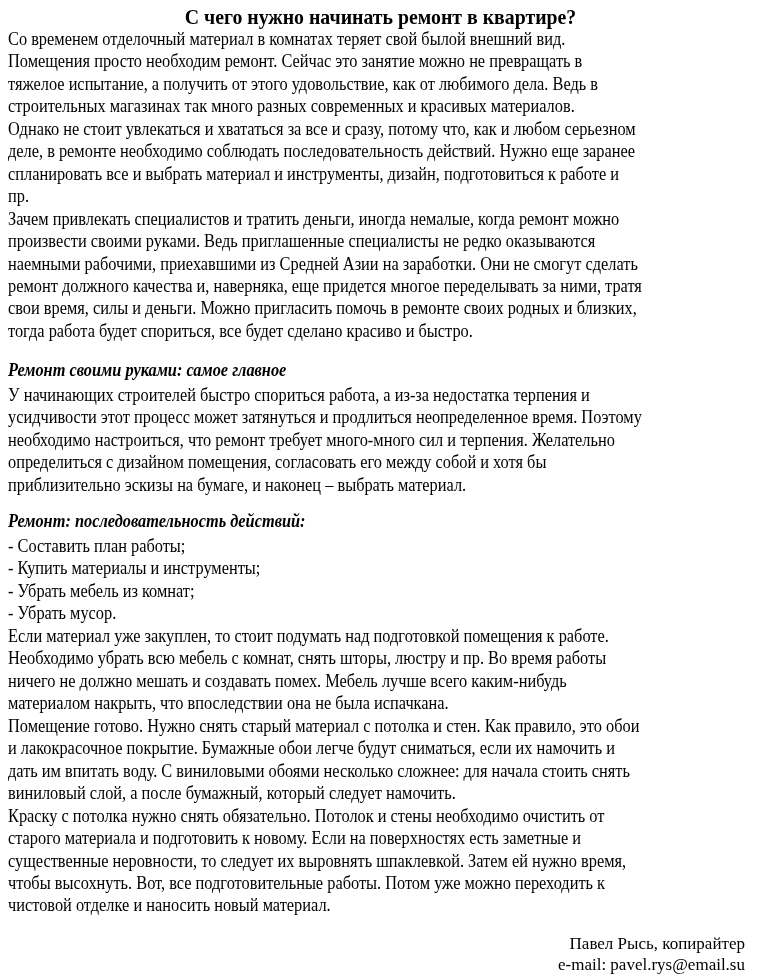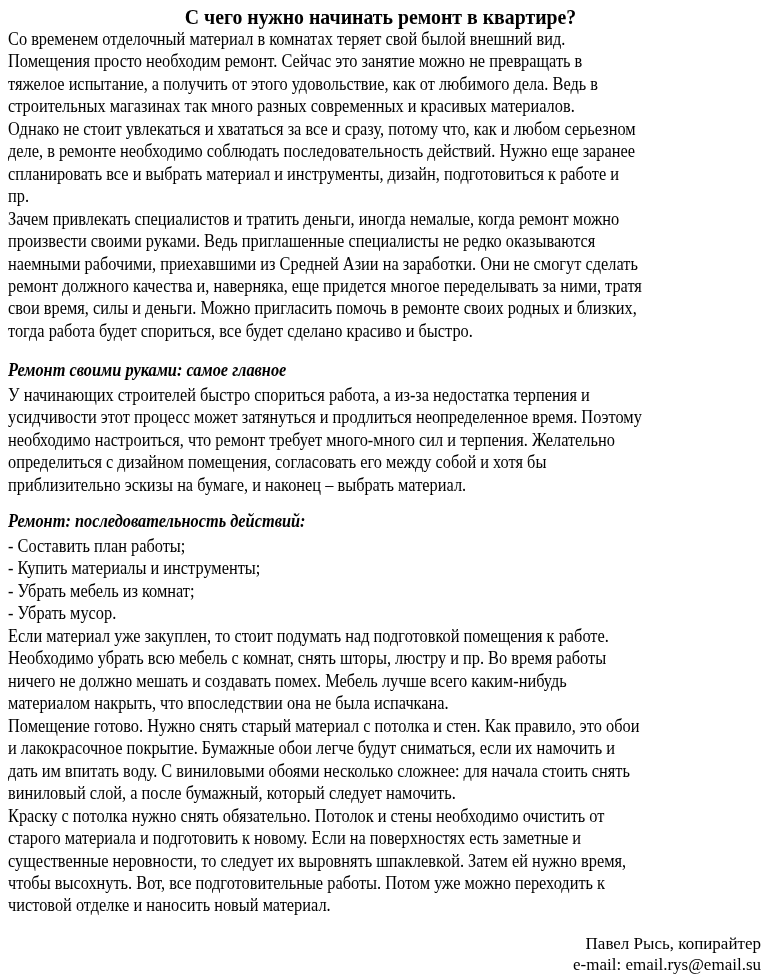--- a/index.html
+++ b/index.html
@@ -18,21 +18,21 @@
       position: absolute; left: 8px; white-space: nowrap;
       font-size: 19px; line-height: 22px; height: 22px;
       transform-origin: 0 50%;
     }
     .sub {
       position: absolute; left: 8px; white-space: nowrap;
       font-size: 19px; line-height: 22px; font-weight: bold; font-style: italic;
       transform-origin: 0 50%;
     }
     .sig {
-      position: absolute; right: 0; white-space: nowrap; 
+      position: absolute; right: 16px; white-space: nowrap; 
       font-size: 17px; line-height: 20px;
     }
   </style>
 </head>
 <body>
 
 <div class="page">
   <div class="title" style="transform: scaleX(0.9); transform-origin: 50% 50%;">С чего нужно начинать ремонт в квартире?</div>
 
   <div id="intro">
@@ -78,14 +78,14 @@
       <div class="line" style="top: 759.7px; transform: scaleX(0.86);">дать им впитать воду. С виниловыми обоями несколько сложнее:  для начала стоить снять</div>
       <div class="line" style="top: 782.15px; transform: scaleX(0.86);">виниловый слой, а после бумажный, который следует намочить.</div>
       <div class="line" style="top: 804.6px; transform: scaleX(0.86);">Краску с потолка нужно снять обязательно. Потолок и стены  необходимо очистить от</div>
       <div class="line" style="top: 827.05px; transform: scaleX(0.86);">старого материала и подготовить к новому. Если на поверхностях есть заметные и</div>
       <div class="line" style="top: 849.5px; transform: scaleX(0.86);">существенные  неровности, то следует их выровнять шпаклевкой. Затем ей нужно время,</div>
       <div class="line" style="top: 871.95px; transform: scaleX(0.86);">чтобы высохнуть. Вот, все подготовительные работы. Потом уже можно переходить к</div>
       <div class="line" style="top: 894.4px; transform: scaleX(0.86);">чистовой отделке и наносить новый материал.</div>
     </div>
 
   <div class="sig" style="top:934px">Павел Рысь, копирайтер</div>
-  <div class="sig" style="top:955px">e-mail: email.rys@email.su</div>
+  <div class="sig" style="top:955px">e-mail: pavel.rys@email.su</div>
 </div>
 
 </body></html>

